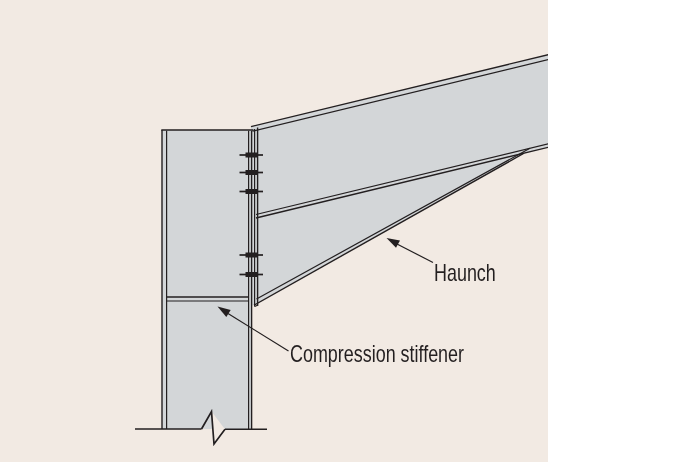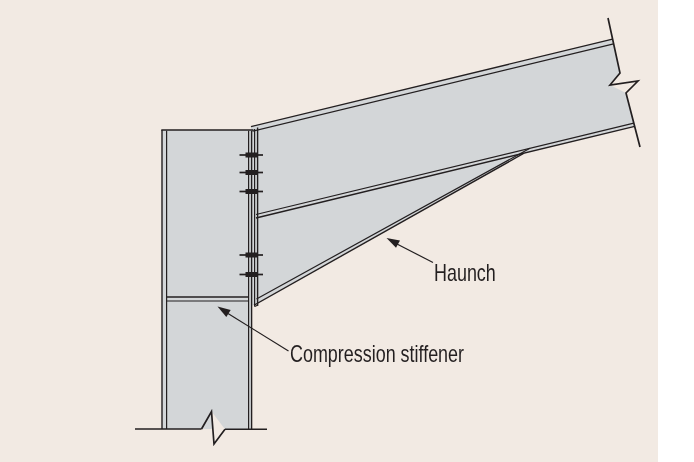--- a/index.html
+++ b/index.html
@@ -3,24 +3,23 @@
 <meta charset="utf-8">
 <style>
   :root{
     --background:#f2eae3;
     --steel_fill:#d3d6d8;
     --line:#231f20;
     --text:#231f20;
   }
   html,body{margin:0;padding:0;}
   .stage{
-    position:relative;width:630px;height:462px;overflow:hidden;
+    position:relative;width:548px;height:462px;overflow:hidden;
     background:var(--background);
     font-family:"Liberation Sans",sans-serif;
-    padding-left:28px;
   }
   svg{position:absolute;left:0;top:0;}
   .steel{fill:var(--steel_fill);stroke:none;}
   .ln{fill:none;stroke:var(--line);stroke-width:1.4px;}
   .ln-thin{stroke-width:1.2px;}
   .ln-thick{stroke-width:1.7px;}
   .bolt-head{fill:var(--line);stroke:none;}
   .bg-patch{fill:var(--background);stroke:none;}
   .arrowhead{fill:var(--line);stroke:none;}
   .lbl{fill:var(--text);font-size:23px;font-family:"Liberation Sans",sans-serif;}

